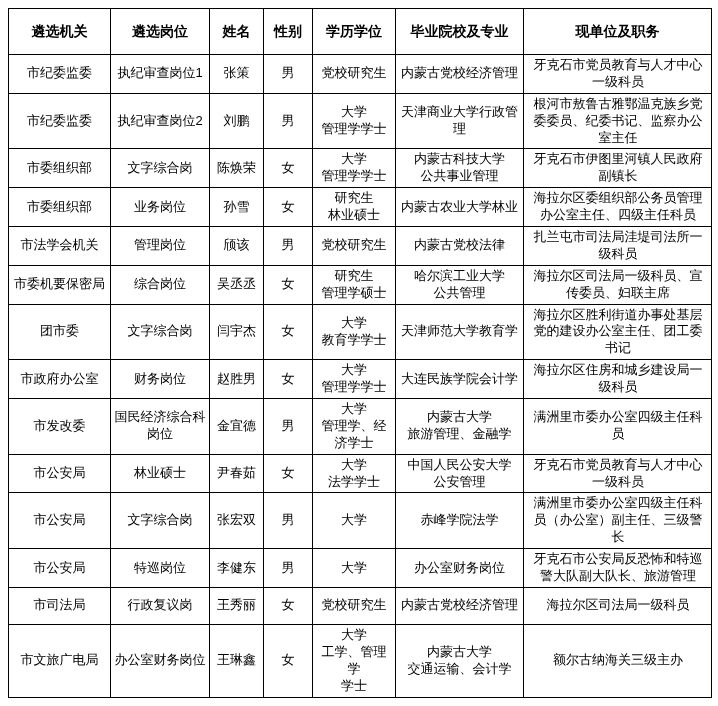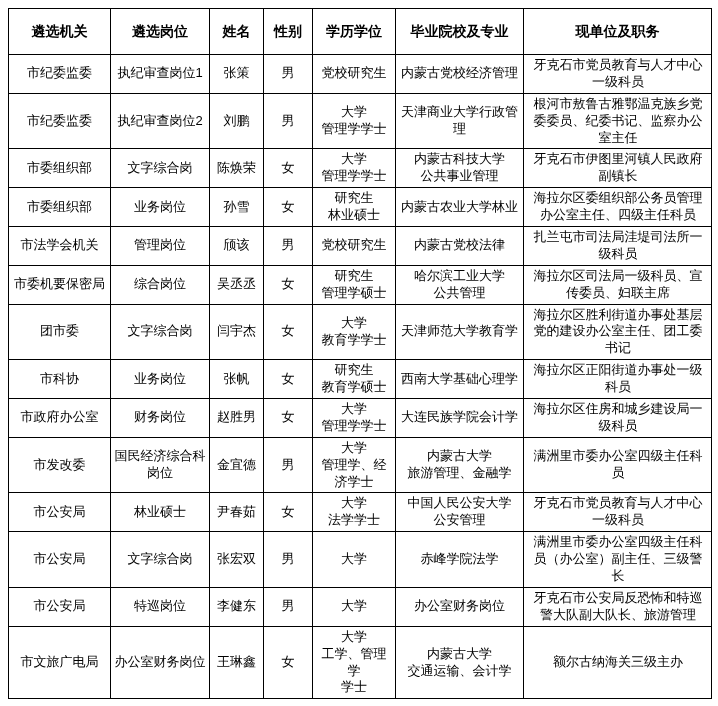--- a/index.html
+++ b/index.html
@@ -149,30 +149,20 @@
           <td>团市委</td>
           <td>文字综合岗</td>
           <td>闫宇杰</td>
           <td>女</td>
           <td>大学
 教育学学士</td>
           <td>天津师范大学教育学</td>
           <td>海拉尔区胜利街道办事处基层党的建设办公室主任、团工委书记</td>
         </tr>
         <tr>
-          <td>市科协</td>
-          <td>业务岗位</td>
-          <td>张帆</td>
-          <td>女</td>
-          <td>研究生
-教育学硕士</td>
-          <td>西南大学基础心理学</td>
-          <td>海拉尔区正阳街道办事处一级科员</td>
-        </tr>
-        <tr>
           <td>市政府办公室</td>
           <td>财务岗位</td>
           <td>赵胜男</td>
           <td>女</td>
           <td>大学
 管理学学士</td>
           <td>大连民族学院会计学</td>
           <td>海拉尔区住房和城乡建设局一级科员</td>
         </tr>
         <tr>
@@ -207,20 +197,29 @@
           <td>满洲里市委办公室四级主任科员（办公室）副主任、三级警长</td>
         </tr>
         <tr>
           <td>市公安局</td>
           <td>特巡岗位</td>
           <td>李健东</td>
           <td>男</td>
           <td>大学</td>
           <td>办公室财务岗位</td>
           <td>牙克石市公安局反恐怖和特巡警大队副大队长、旅游管理</td>
+        </tr>
+        <tr>
+          <td>市司法局</td>
+          <td>行政复议岗</td>
+          <td>王秀丽</td>
+          <td>女</td>
+          <td>党校研究生</td>
+          <td>内蒙古党校经济管理</td>
+          <td>海拉尔区司法局一级科员</td>
         </tr>
         <tr>
           <td>市文旅广电局</td>
           <td>办公室财务岗位</td>
           <td>王琳鑫</td>
           <td>女</td>
           <td>大学
 工学、管理学
 学士</td>
           <td>内蒙古大学

